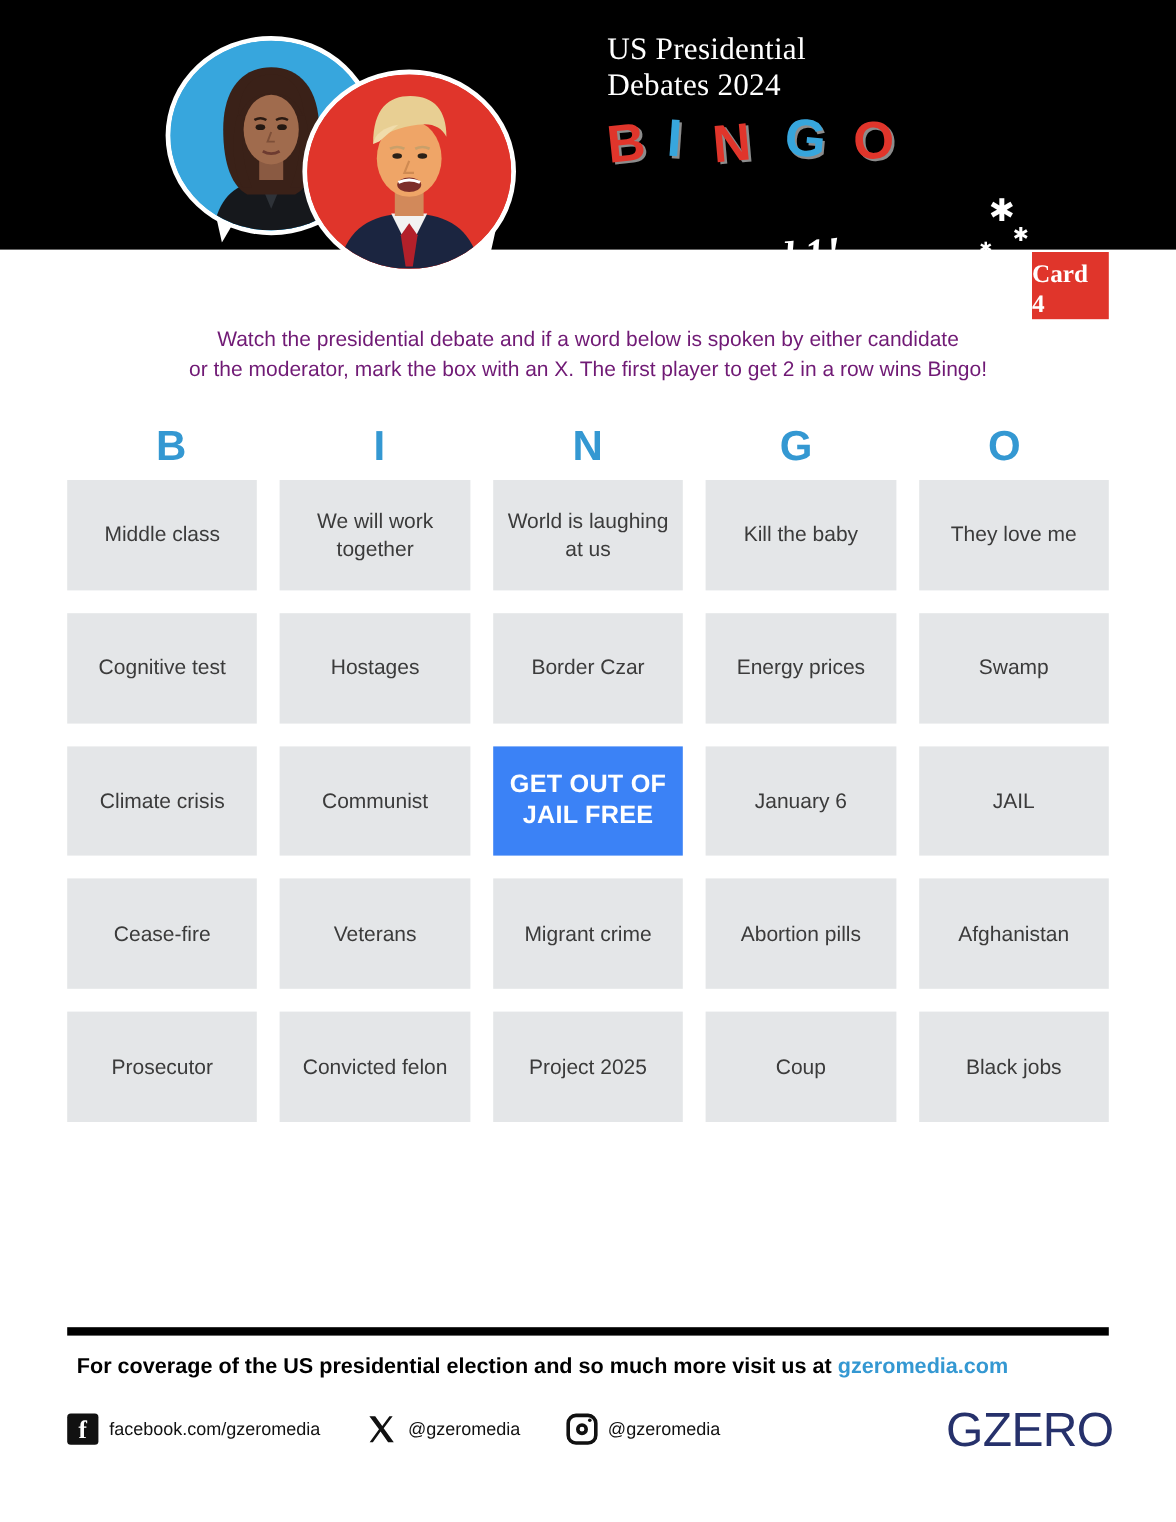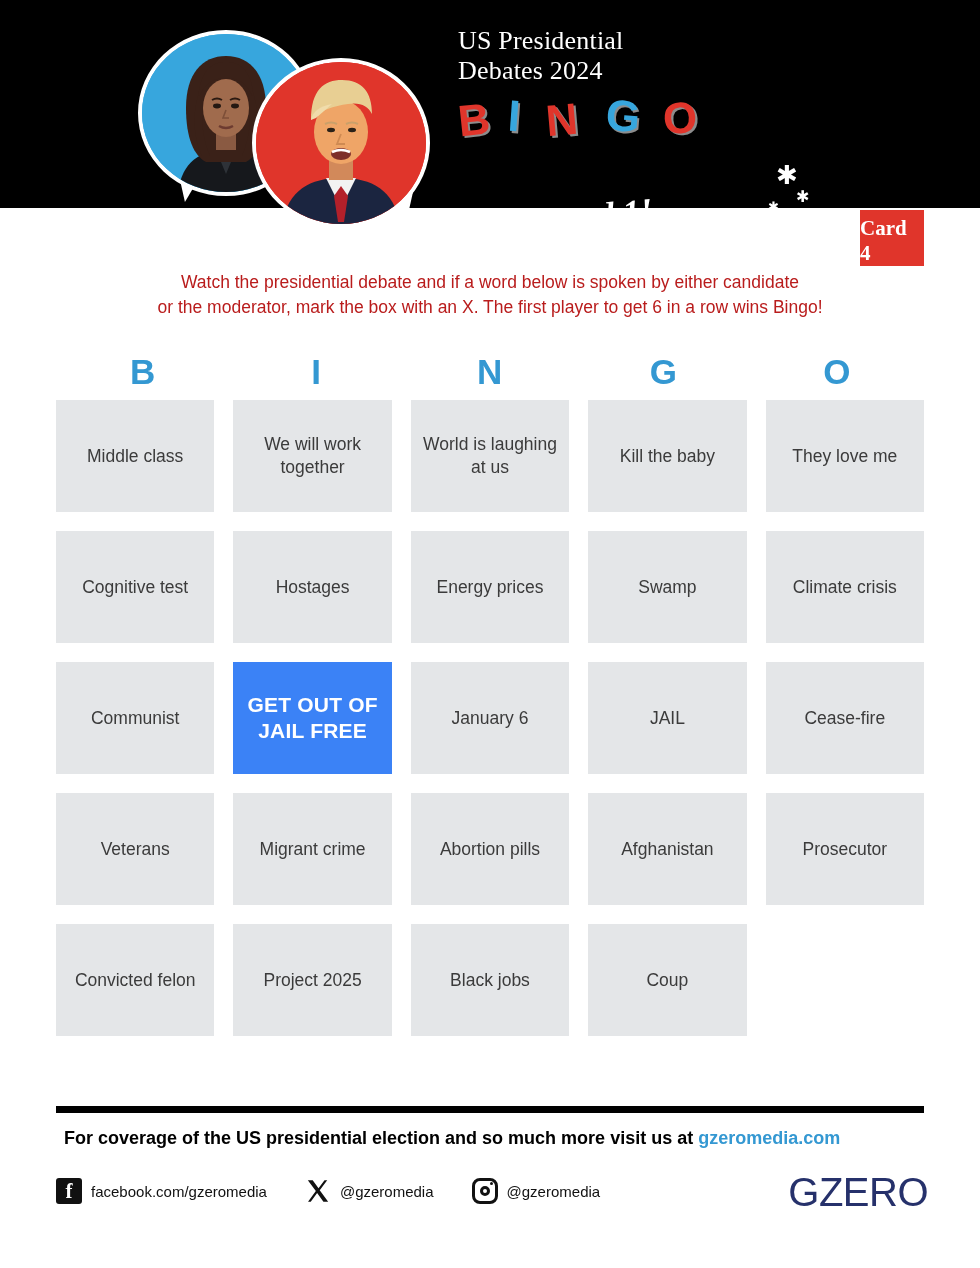--- a/index.html
+++ b/index.html
@@ -71,21 +71,21 @@
     border-left: 16px solid transparent;
     border-right: 22px solid transparent;
     border-top: 44px solid #ffffff;
     transform: rotate(-14deg);
   }
   
   .portrait { position: absolute; left: 0; top: 0; width: 100%; height: 100%; }
 
   .title-block {
     position: absolute;
-    left: 458px;
+    left: 506px;
     top: 26px;
     width: 470px;
   }
   .title-line {
     color: #ffffff;
     font-family: "Liberation Serif", serif;
     font-size: 26px;
     line-height: 30px;
     letter-spacing: 0.2px;
   }
@@ -152,21 +152,21 @@
 
   
   .instructions {
     position: absolute;
     left: 0;
     top: 270px;
     width: 980px;
     text-align: center;
     font-size: 17.5px;
     line-height: 25px;
-    color: #b91c1c;
+    color: #701a75;
   }
 
   
   .col-headers {
     position: absolute;
     left: 56px;
     top: 352px;
     width: 868px;
     display: flex;
   }
@@ -178,21 +178,21 @@
     color: #3498d2;
     letter-spacing: 0.5px;
   }
 
   
   .grid {
     position: absolute;
     left: 56px;
     top: 400px;
     width: 868px;
-    height: 636px;
+    height: 535px;
     display: grid;
     grid-template-columns: repeat(5, 1fr);
     grid-template-rows: repeat(5, 1fr);
     gap: 19px;
   }
   .cell {
     background: #e4e6e8;
     display: flex;
     align-items: center;
     justify-content: center;
@@ -397,56 +397,57 @@
   </div>
 </div>
 
 <div class="card-badge">
   <div>Card</div>
   <div>4</div>
 </div>
 
 <div class="instructions">
   <div>Watch the presidential debate and if a word below is spoken by either candidate</div>
-  <div>or the moderator, mark the box with an X. The first player to get 6 in a row wins Bingo!</div>
+  <div>or the moderator, mark the box with an X. The first player to get 2 in a row wins Bingo!</div>
 </div>
 
 <div class="col-headers">
   <div class="col-header">B</div>
   <div class="col-header">I</div>
   <div class="col-header">N</div>
   <div class="col-header">G</div>
   <div class="col-header">O</div>
 </div>
 
 <div class="grid" id="bingo-grid">
     <div class="cell">Middle class</div>
     <div class="cell">We will work together</div>
     <div class="cell">World is laughing at us</div>
     <div class="cell">Kill the baby</div>
     <div class="cell">They love me</div>
     <div class="cell">Cognitive test</div>
     <div class="cell">Hostages</div>
+    <div class="cell">Border Czar</div>
     <div class="cell">Energy prices</div>
     <div class="cell">Swamp</div>
     <div class="cell">Climate crisis</div>
     <div class="cell">Communist</div>
     <div class="cell free">GET OUT OF JAIL FREE</div>
     <div class="cell">January 6</div>
     <div class="cell">JAIL</div>
     <div class="cell">Cease-fire</div>
     <div class="cell">Veterans</div>
     <div class="cell">Migrant crime</div>
     <div class="cell">Abortion pills</div>
     <div class="cell">Afghanistan</div>
     <div class="cell">Prosecutor</div>
     <div class="cell">Convicted felon</div>
     <div class="cell">Project 2025</div>
+    <div class="cell">Coup</div>
     <div class="cell">Black jobs</div>
-    <div class="cell">Coup</div>
   </div>
 
 <div class="footer-rule"></div>
 
 <div class="coverage">
   <span>For coverage of the US presidential election and so much more visit us at </span><span class="link">gzeromedia.com</span>
 </div>
 
 <div class="socials">
   <div class="social">

